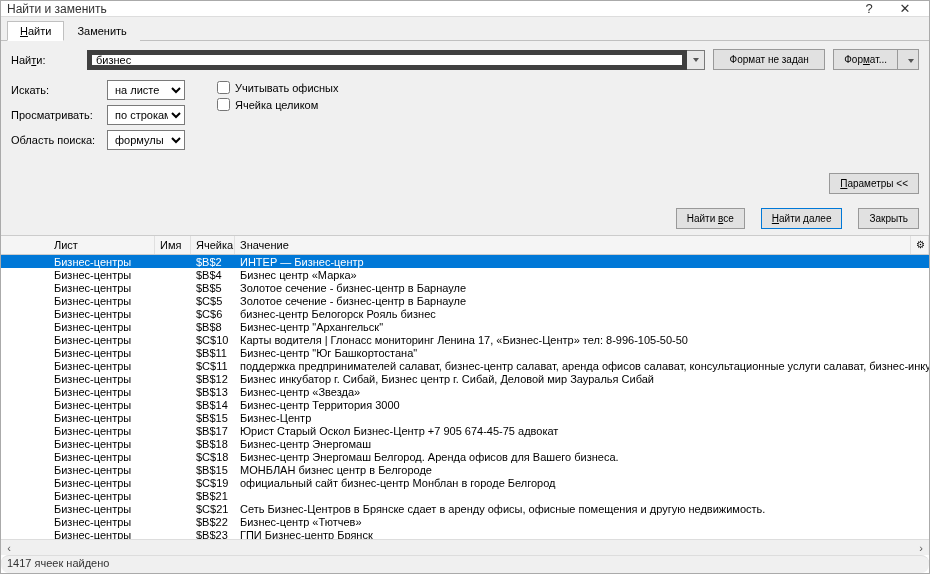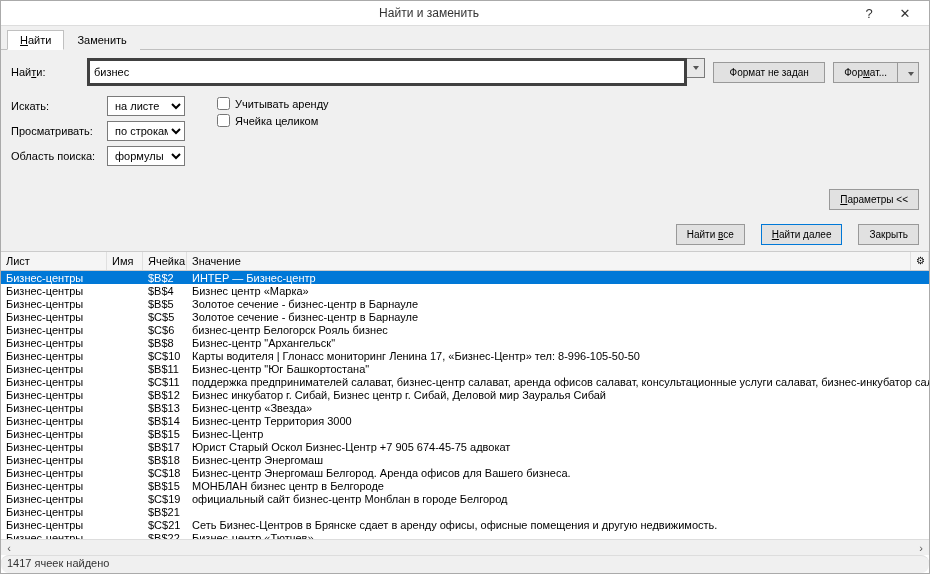--- a/index.html
+++ b/index.html
@@ -1,44 +1,44 @@
 <!DOCTYPE html>
 <html><head>
 <meta charset="utf-8">
 <style>
 * { box-sizing: border-box; margin: 0; padding: 0; }
 body { font-family: "Segoe UI", Tahoma, sans-serif; font-size: 11px; background: #fff; width: 930px; height: 574px; overflow: hidden; border: 1px solid #aaa; display: flex; flex-direction: column; }
-.titlebar { height: 25px; background: #fff; display: flex; align-items: center; padding: 6px 6px; border-bottom: 1px solid #ddd; text-align: center; }
+.titlebar { height: 16px; background: #fff; display: flex; align-items: center; padding: 6px 6px; border-bottom: 1px solid #ddd; }
 .titlebar .title { flex: 1; font-size: 12px; color: #333; }
 .titlebar .btn { width: 36px; height: 28px; display: flex; align-items: center; justify-content: center; cursor: pointer; font-size: 13px; color: #333; }
 .tabs-row { display: flex; padding: 3px 6px 0 6px; gap: 0; border-bottom: 1px solid #c0c0c0; background: #f0f0f0; }
 .tab { padding: 3px 12px; font-size: 11px; cursor: pointer; border: 1px solid transparent; position: relative; top: 1px; background: #f0f0f0; }
 .tab.active { background: #fff; border: 1px solid #c0c0c0; border-bottom: 1px solid #fff; }
 .controls { background: #f0f0f0; padding: 8px 10px; }
 .find-row { display: flex; align-items: center; gap: 8px; margin-bottom: 10px; }
 .find-label { width: 68px; }
 .find-input-wrap { flex: 1; display: flex; }
-.find-input { flex: 1; height: 28px; border: 3px solid #404040; padding: 0 4px; font-size: 11px; background: #fff; }
+.find-input { flex: 1; height: 20px; border: 5px solid #404040; padding: 0 4px; font-size: 11px; background: #fff; }
 .dd-btn { width: 18px; height: 20px; border: 1px solid #7a7a7a; border-left: none; background: #e8e8e8; display: flex; align-items: center; justify-content: center; cursor: pointer; }
 .btn-std { height: 21px; border: 1px solid #999; background: #e1e1e1; padding: 0 10px; font-size: 10px; cursor: pointer; }
 .btn-primary { border: 1px solid #0078d7; }
 .options-grid { display: flex; gap: 30px; align-items: start; }
 .opt-col1 { display: grid; grid-template-columns: 96px 80px; row-gap: 5px; align-items: center; }
 .opt-col1 label { font-size: 11px; }
 .select-wrap { display: flex; }
 .select-wrap select { height: 20px; width: 78px; font-size: 11px; border: 1px solid #7a7a7a; background: #fff; padding-left: 3px; }
 .opt-col2 { display: flex; flex-direction: column; gap: 4px; padding-top: 1px; }
 .chk { display: flex; align-items: center; gap: 5px; }
 .chk input { width: 13px; height: 13px; }
 .params-row { display: flex; justify-content: flex-end; margin-top: 23px; }
 .btn-row { background: #f0f0f0; padding: 6px 10px; display: flex; justify-content: flex-end; gap: 16px; border-top: 0; }
 .results { flex: 1; display: flex; flex-direction: column; overflow: hidden; }
 .rhdr { display: flex; background: #f5f5f5; border-top: 1px solid #ccc; border-bottom: 1px solid #ccc; font-size: 11px; }
 .rhdr > div { padding: 3px 5px; border-right: 1px solid #e0e0e0; }
-.col-sheet { width: 106px; }
+.col-sheet { width: 106px; margin-left: 48px; }
 .col-name { width: 36px; }
 .col-cell { width: 44px; }
 .col-val { flex: 1; }
 .col-corner { width: 18px; text-align: center; border-right: none; }
 .rbody { flex: 1; overflow: hidden; background: #fff; }
 .rrow { display: flex; font-size: 11px; height: 13px; align-items: center; white-space: nowrap; }
 .rrow > div { padding: 0 5px; overflow: hidden; }
 .rrow.sel { background: #0078d7; color: #fff; }
 .hscroll { height: 16px; background: #f0f0f0; border-top: 1px solid #ddd; display: flex; align-items: center; }
 .hscroll .arrow { width: 16px; height: 16px; display: flex; align-items: center; justify-content: center; color: #555; cursor: pointer; }
@@ -91,21 +91,21 @@
           <select><option>по строкам</option></select>
         </div>
       <label>Область поиска:</label>
       <div class="select-wrap">
           <select><option>формулы</option></select>
         </div>
     </div>
     <div class="opt-col2">
       <label class="chk">
           <input type="checkbox" style="">
-          <span>Учитывать аренду</span>
+          <span>Учитывать офисных</span>
         </label>
       <label class="chk">
           <input type="checkbox" style="">
           <span>Ячейка целиком</span>
         </label>
     </div>
   </div>
 
   <div class="params-row">
     <button class="btn-std"><span class="underline">П</span><span>араметры &lt;&lt;</span></button>

